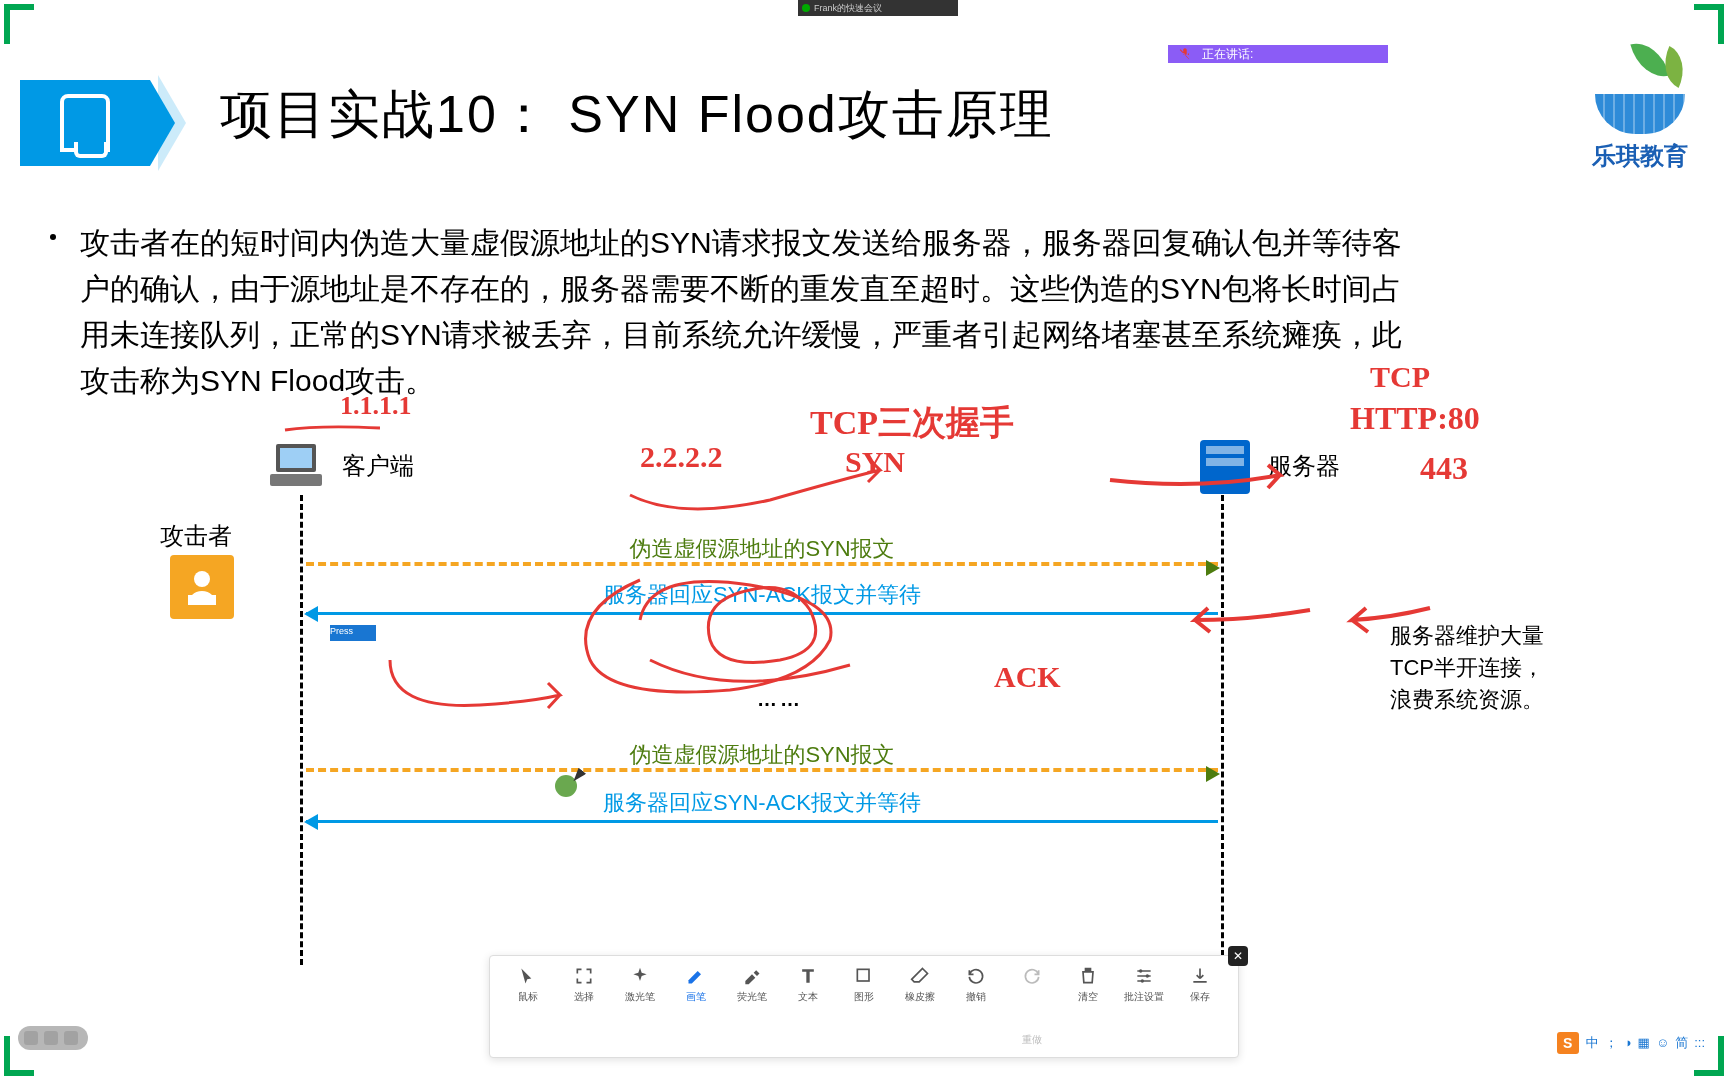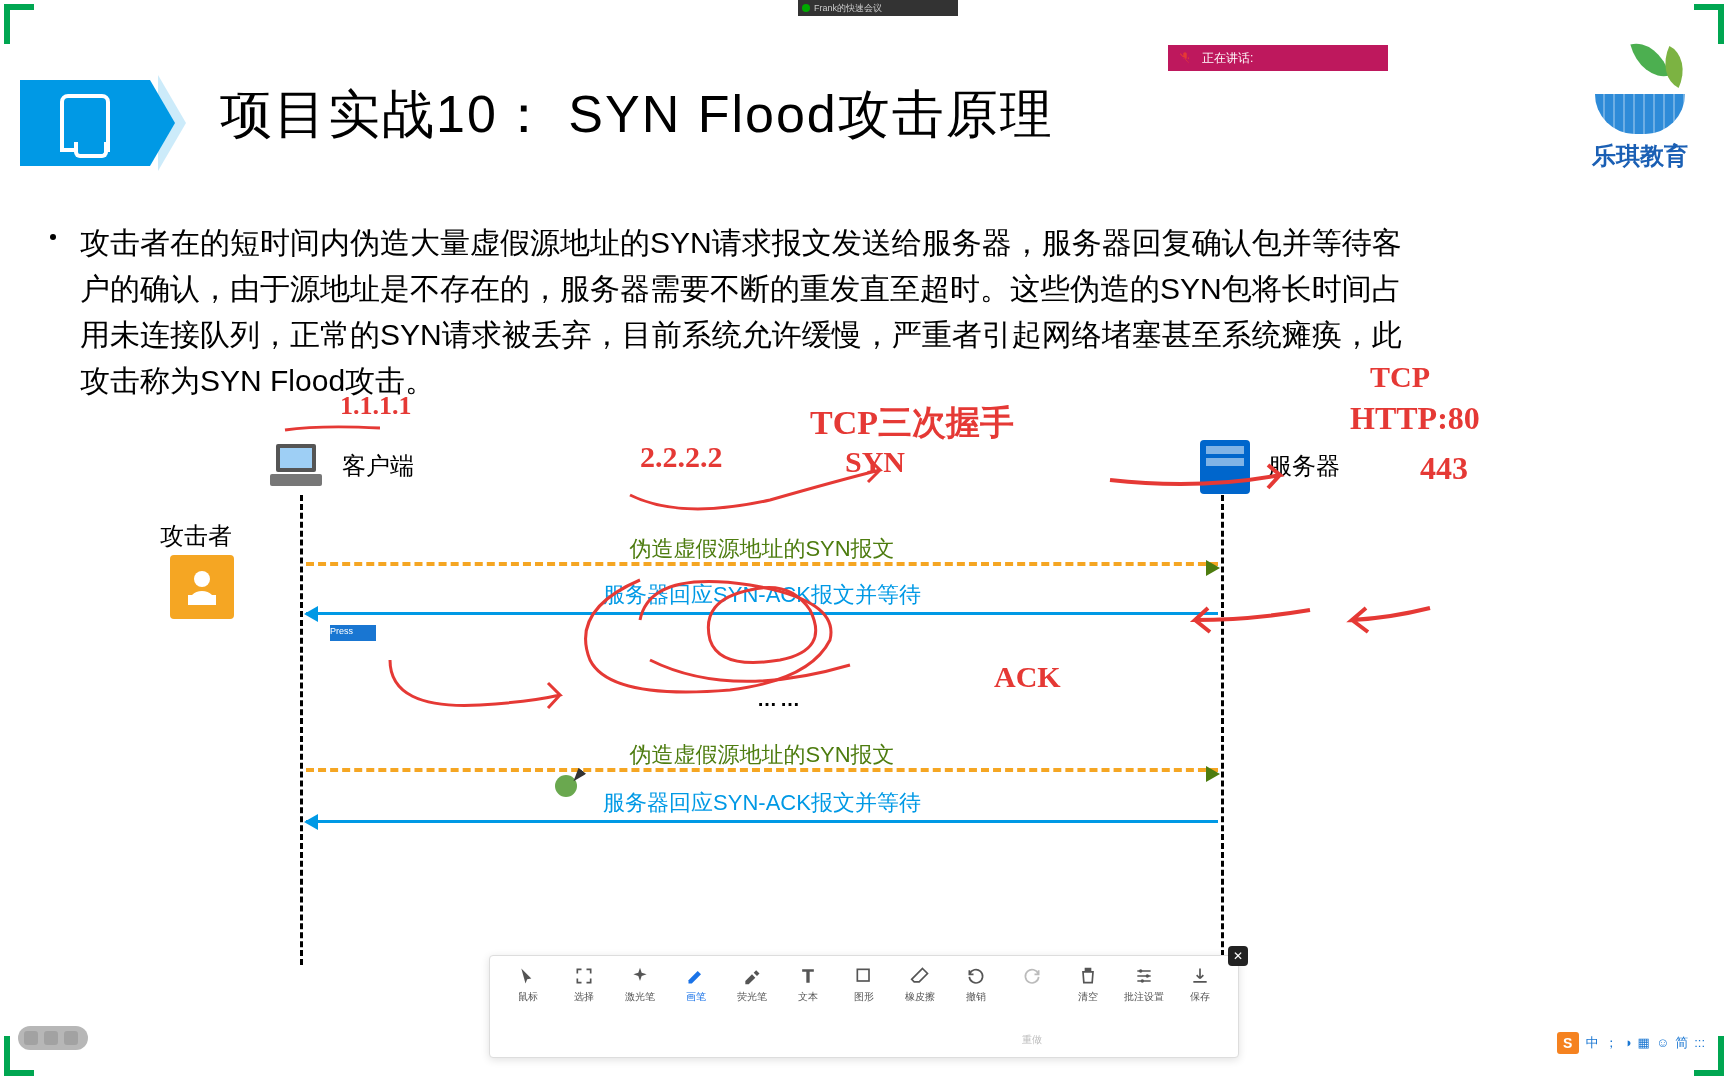--- a/index.html
+++ b/index.html
@@ -29,21 +29,21 @@
   
   .logo { position:absolute; top:40px; right:40px; text-align:center; }
   .logo-leaf { width:90px; height:50px; position:relative; margin:0 auto 4px; }
   .logo-bowl { width:90px; height:40px; background:#2e8bd8; border-radius:0 0 90px 90px; position:relative; overflow:hidden; margin:0 auto; }
   .logo-bowl::before { content:''; position:absolute; top:0; left:0; right:0; height:100%; background: repeating-linear-gradient(90deg,#2e8bd8 0 8px,#fff 8px 10px); opacity:0.3; }
   .logo-text { font-size:24px; font-weight:bold; color:#1a5fb4; margin-top:6px; font-family: "KaiTi", serif; }
   .leaf1 { position:absolute; right:20px; top:0; width:30px; height:40px; background:#4caf50; border-radius: 0 100% 0 100%; transform: rotate(-15deg); }
   .leaf2 { position:absolute; right:-2px; top:10px; width:26px; height:34px; background:#7cb342; border-radius: 0 100% 0 100%; transform: rotate(25deg); }
 
   
-  .speak-bar { position:absolute; top:45px; right: 340px; width:220px; height:26px; background:#be185d; display:flex; align-items:center; color:#fff; font-size:12px; padding:0 10px; }
+  .speak-bar { position:absolute; top:45px; right: 340px; width:220px; height:18px; background:#8b5cf6; display:flex; align-items:center; color:#fff; font-size:12px; padding:0 10px; }
   .speak-bar svg { margin-right:10px; }
 
   
   .bullet { position:absolute; top:220px; left:80px; right:300px; font-size: 30px; line-height: 46px; color:#000; }
   .bullet .dot { position:absolute; left:-30px; top:14px; width:6px;height:6px;border-radius:50%;background:#000; }
 
   
   .diagram { position:absolute; top:420px; left:180px; width:1200px; height:570px; }
 
   .client-icon { position:absolute; top:20px; left:90px; width:60px; height:50px; }
@@ -177,20 +177,21 @@
 
   <div class="dots-mid" style="top:268px">……</div>
 
   <div class="msg dashed-orange arrow-r c-orange" style="top:348px">
     <div class="msg-label">伪造虚假源地址的SYN报文</div>
   </div>
   <div class="msg solid-blue arrow-l c-blue" style="top:400px">
     <div class="msg-label">服务器回应SYN-ACK报文并等待</div>
   </div>
 
+  <div class="side-note">服务器维护大量TCP半开连接，浪费系统资源。</div>
 
   <div class="press-box">Press</div>
 </div>
 
 <div class="hand" style="top:391px; left:340px; font-size:26px;">1.1.1.1</div>
 <div class="hand" style="top:440px; left:640px; font-size:30px;">2.2.2.2</div>
 <div class="hand" style="top:400px; left:810px; font-size:34px;">TCP三次握手</div>
 <div class="hand" style="top:445px; left:820px; font-size:30px;margin-left:25px;">SYN</div>
 <div class="hand" style="top:660px; left:970px; font-size:30px;margin-left:24px;">ACK</div>
 <div class="hand" style="top:360px; left:1370px; font-size:30px;">TCP</div>

